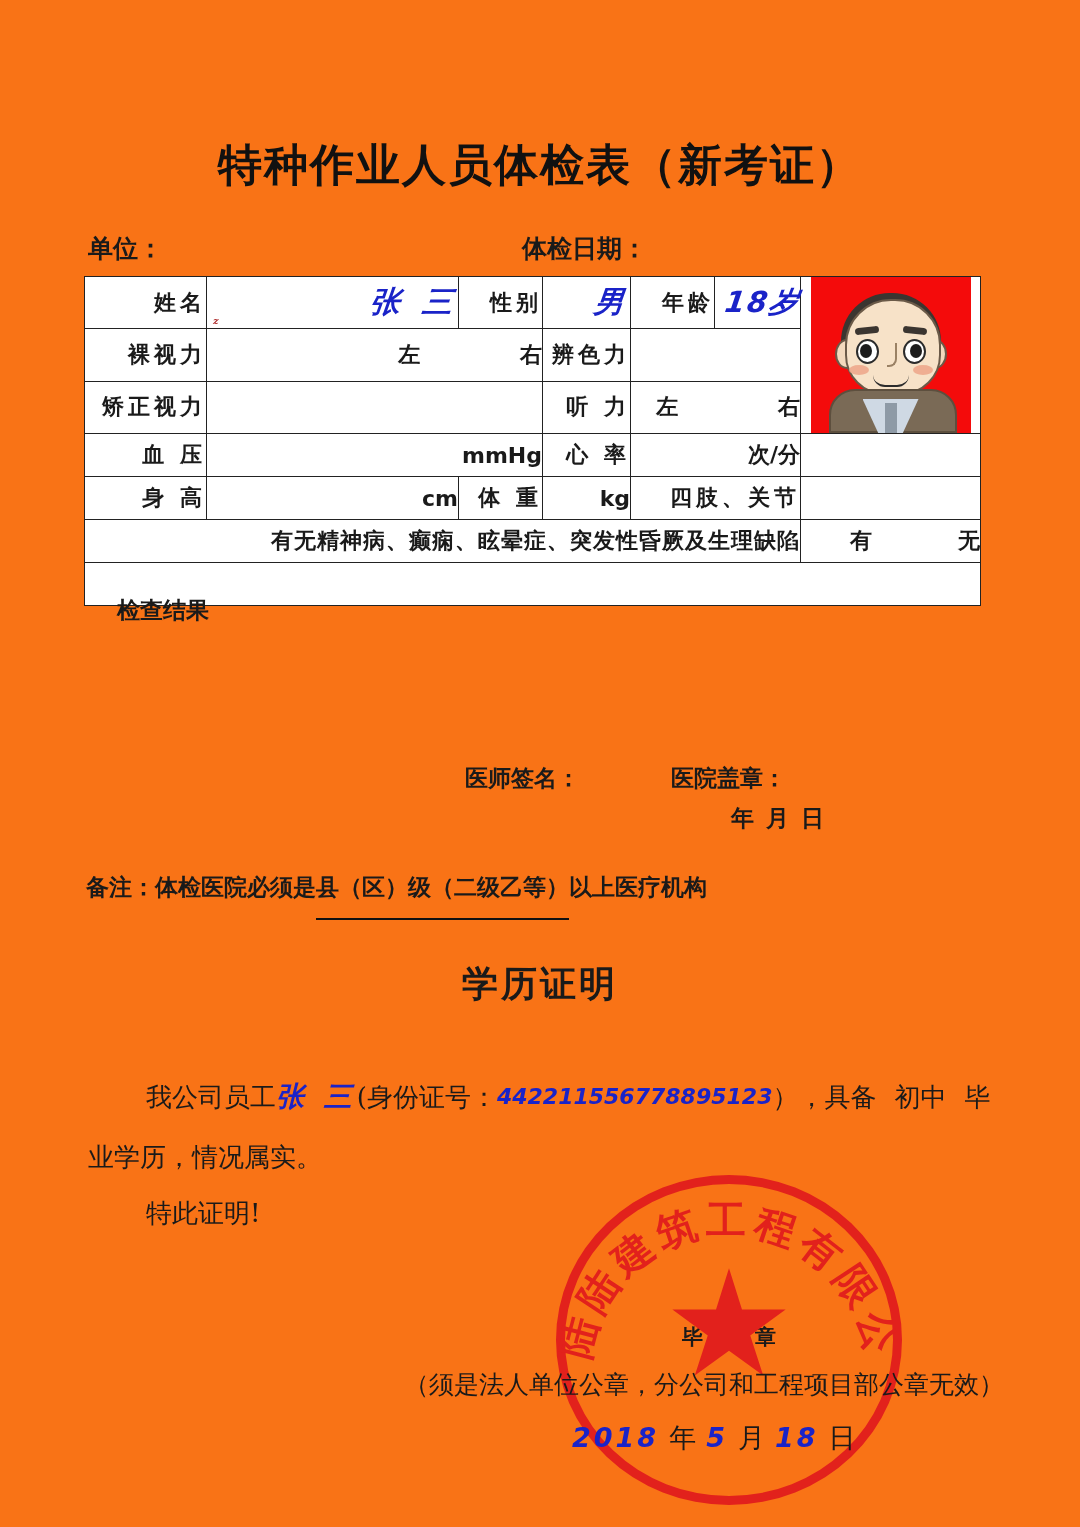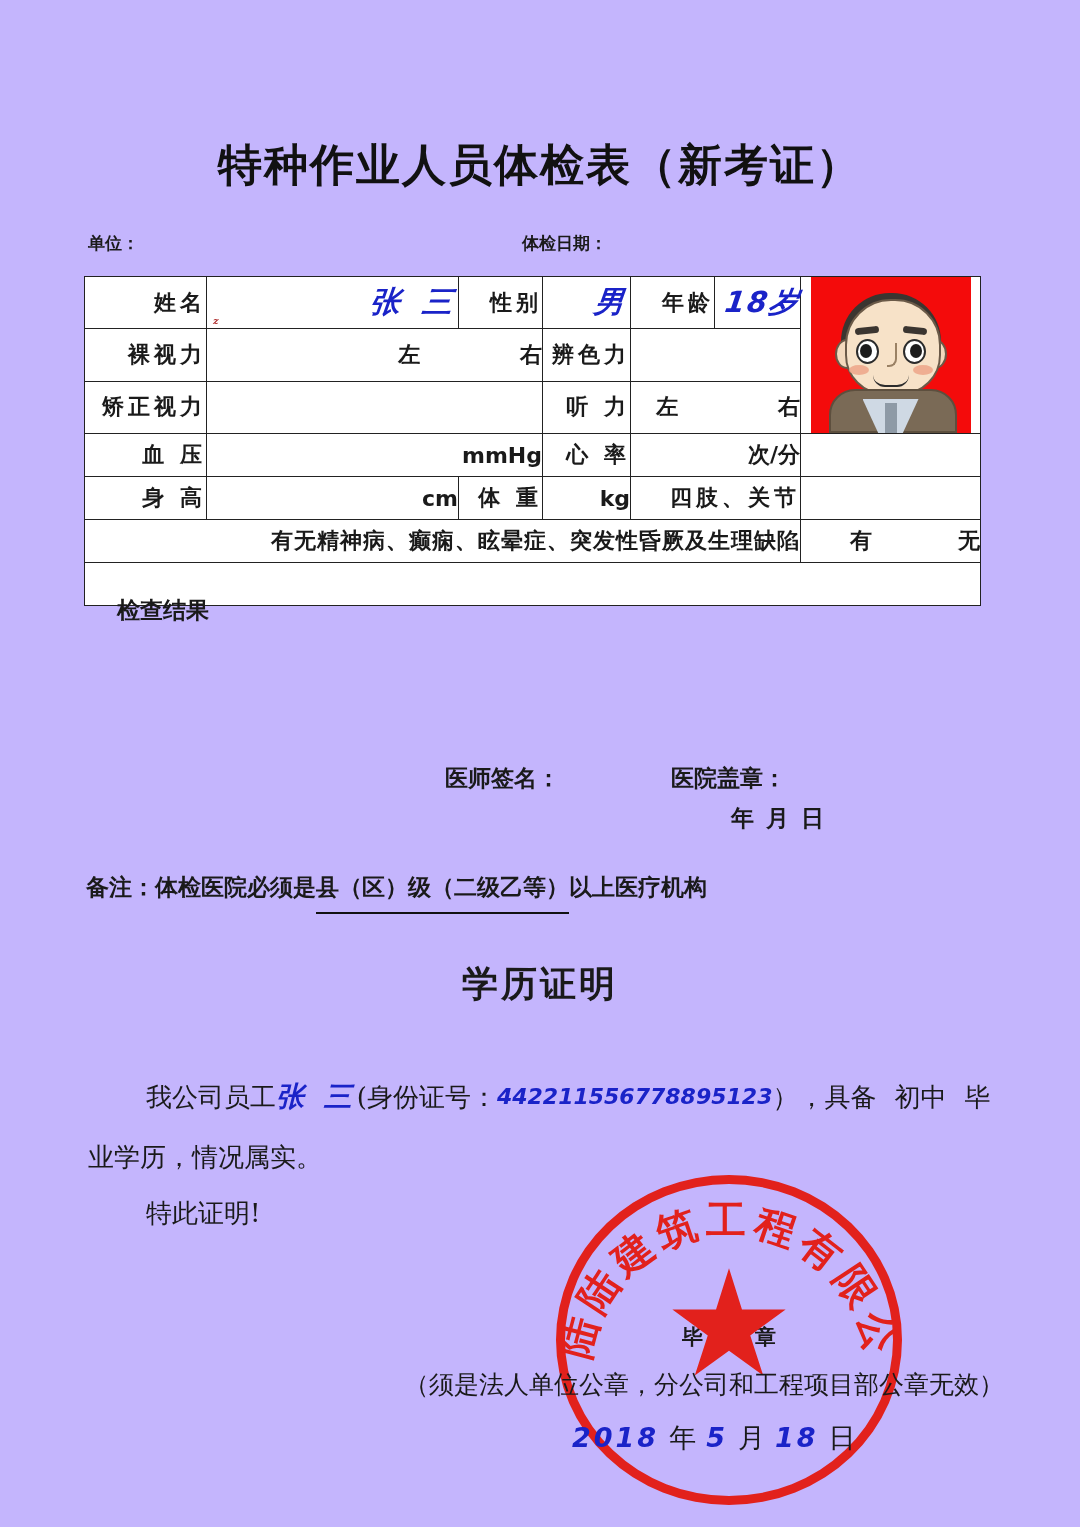--- a/index.html
+++ b/index.html
@@ -12,21 +12,21 @@
     height: 1527px;
     position: relative;
     font-family: "DejaVu Sans", "Liberation Sans", sans-serif;
     color: #1a1a1a;
     overflow: hidden;
   }
 
   .page {
     position: absolute;
     inset: 0;
-    background: #c4b5fd;
+    background: #f97316;
   }
 
   
   .doc-title {
     position: absolute;
     left: 0;
     top: 136px;
     width: 1080px;
     text-align: center;
     font-size: 44px;
@@ -36,21 +36,21 @@
     color: #111;
   }
 
   
   .header-line {
     position: absolute;
     left: 88px;
     top: 232px;
     width: 900px;
     height: 34px;
-    font-size: 17px;
+    font-size: 25px;
     font-family: "DejaVu Serif", "Liberation Serif", serif;
     font-weight: bold;
   }
   .header-line .unit-label {
     position: absolute;
     left: 0;
     top: 0;
   }
   .header-line .date-label {
     position: absolute;
@@ -260,21 +260,21 @@
   }
   .result-label {
     position: absolute;
     left: 32px;
     top: 32px;
     font-size: 23px;
     font-weight: bold;
   }
   .sign-row {
     position: absolute;
-    left: 360px;
+    left: 380px;
     top: 200px;
     font-size: 23px;
     font-weight: bold;
   }
   .seal-row {
     position: absolute;
     left: 586px;
     top: 200px;
     font-size: 23px;
     font-weight: bold;
@@ -291,21 +291,21 @@
   
   .remark {
     position: absolute;
     left: 86px;
     top: 872px;
     font-size: 23px;
     font-weight: bold;
     font-family: "DejaVu Serif", "Liberation Serif", serif;
     white-space: nowrap;
   }
-  .remark .ul { border-bottom: 2.5px solid #111; padding-bottom: 12px; }
+  .remark .ul { border-bottom: 2.5px solid #111; padding-bottom: 18px; }
 
   
   .edu-title {
     position: absolute;
     left: 0;
     top: 960px;
     width: 1080px;
     text-align: center;
     font-size: 36px;
     font-weight: bold;

